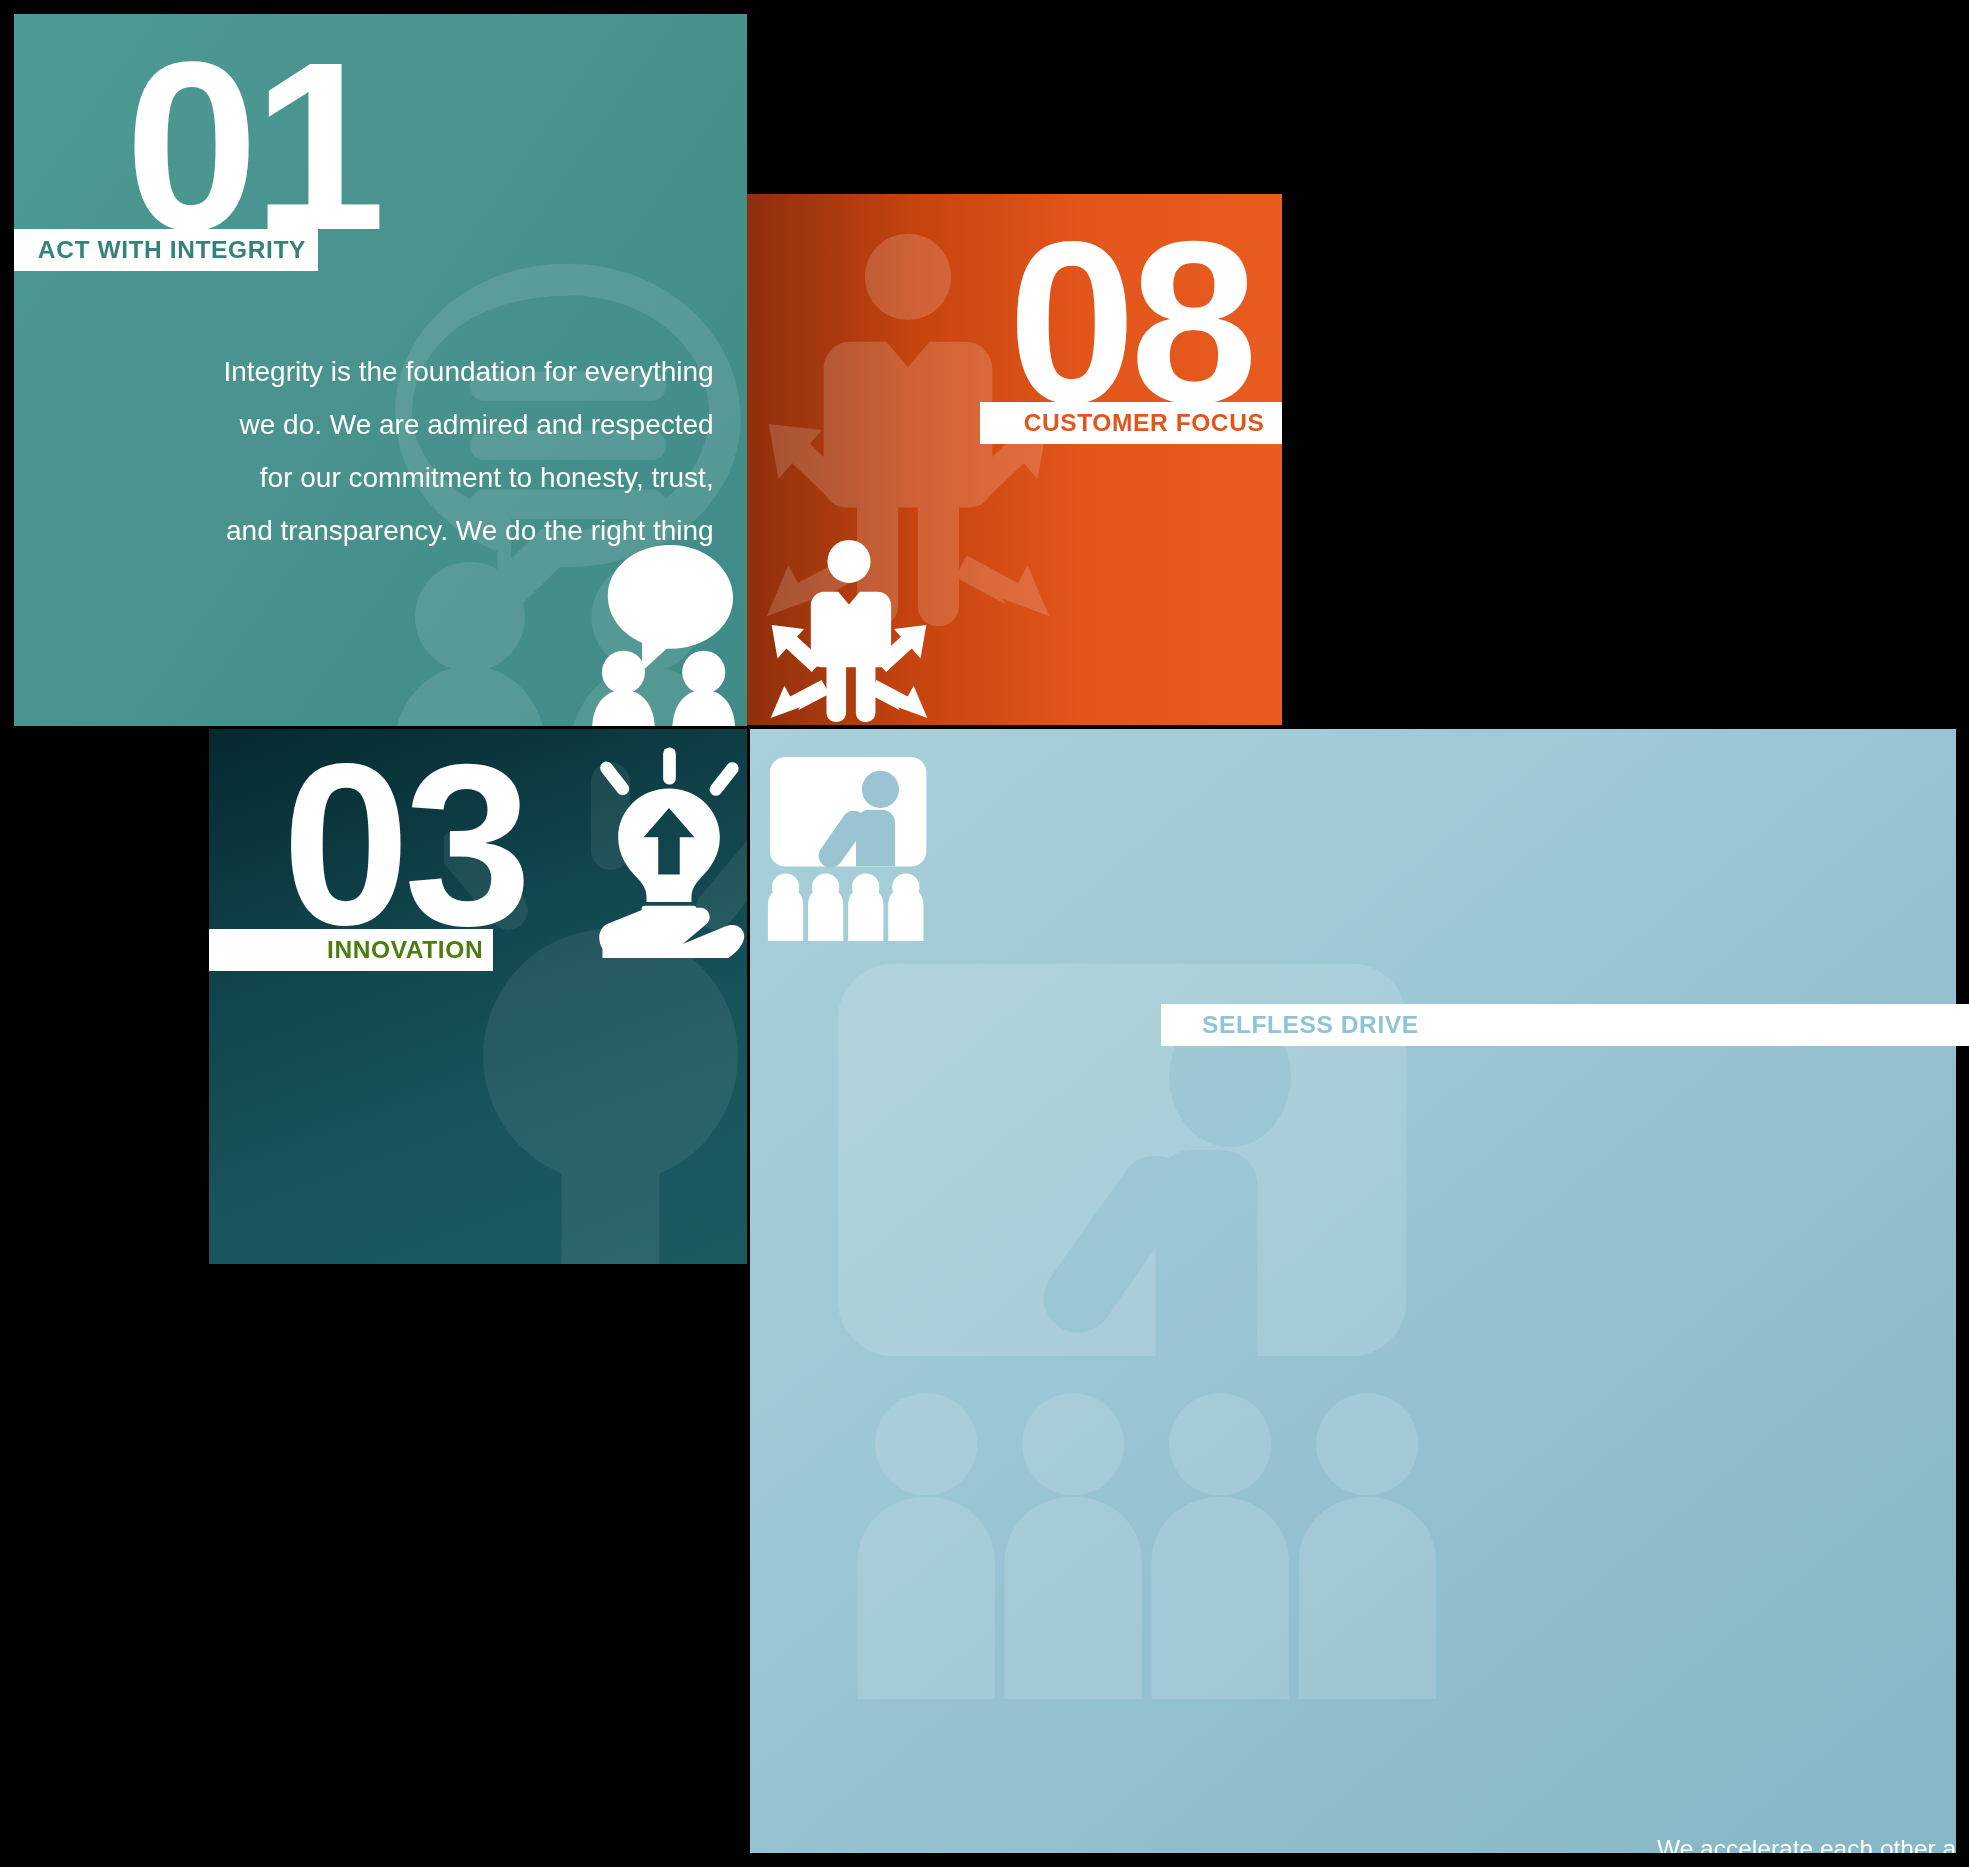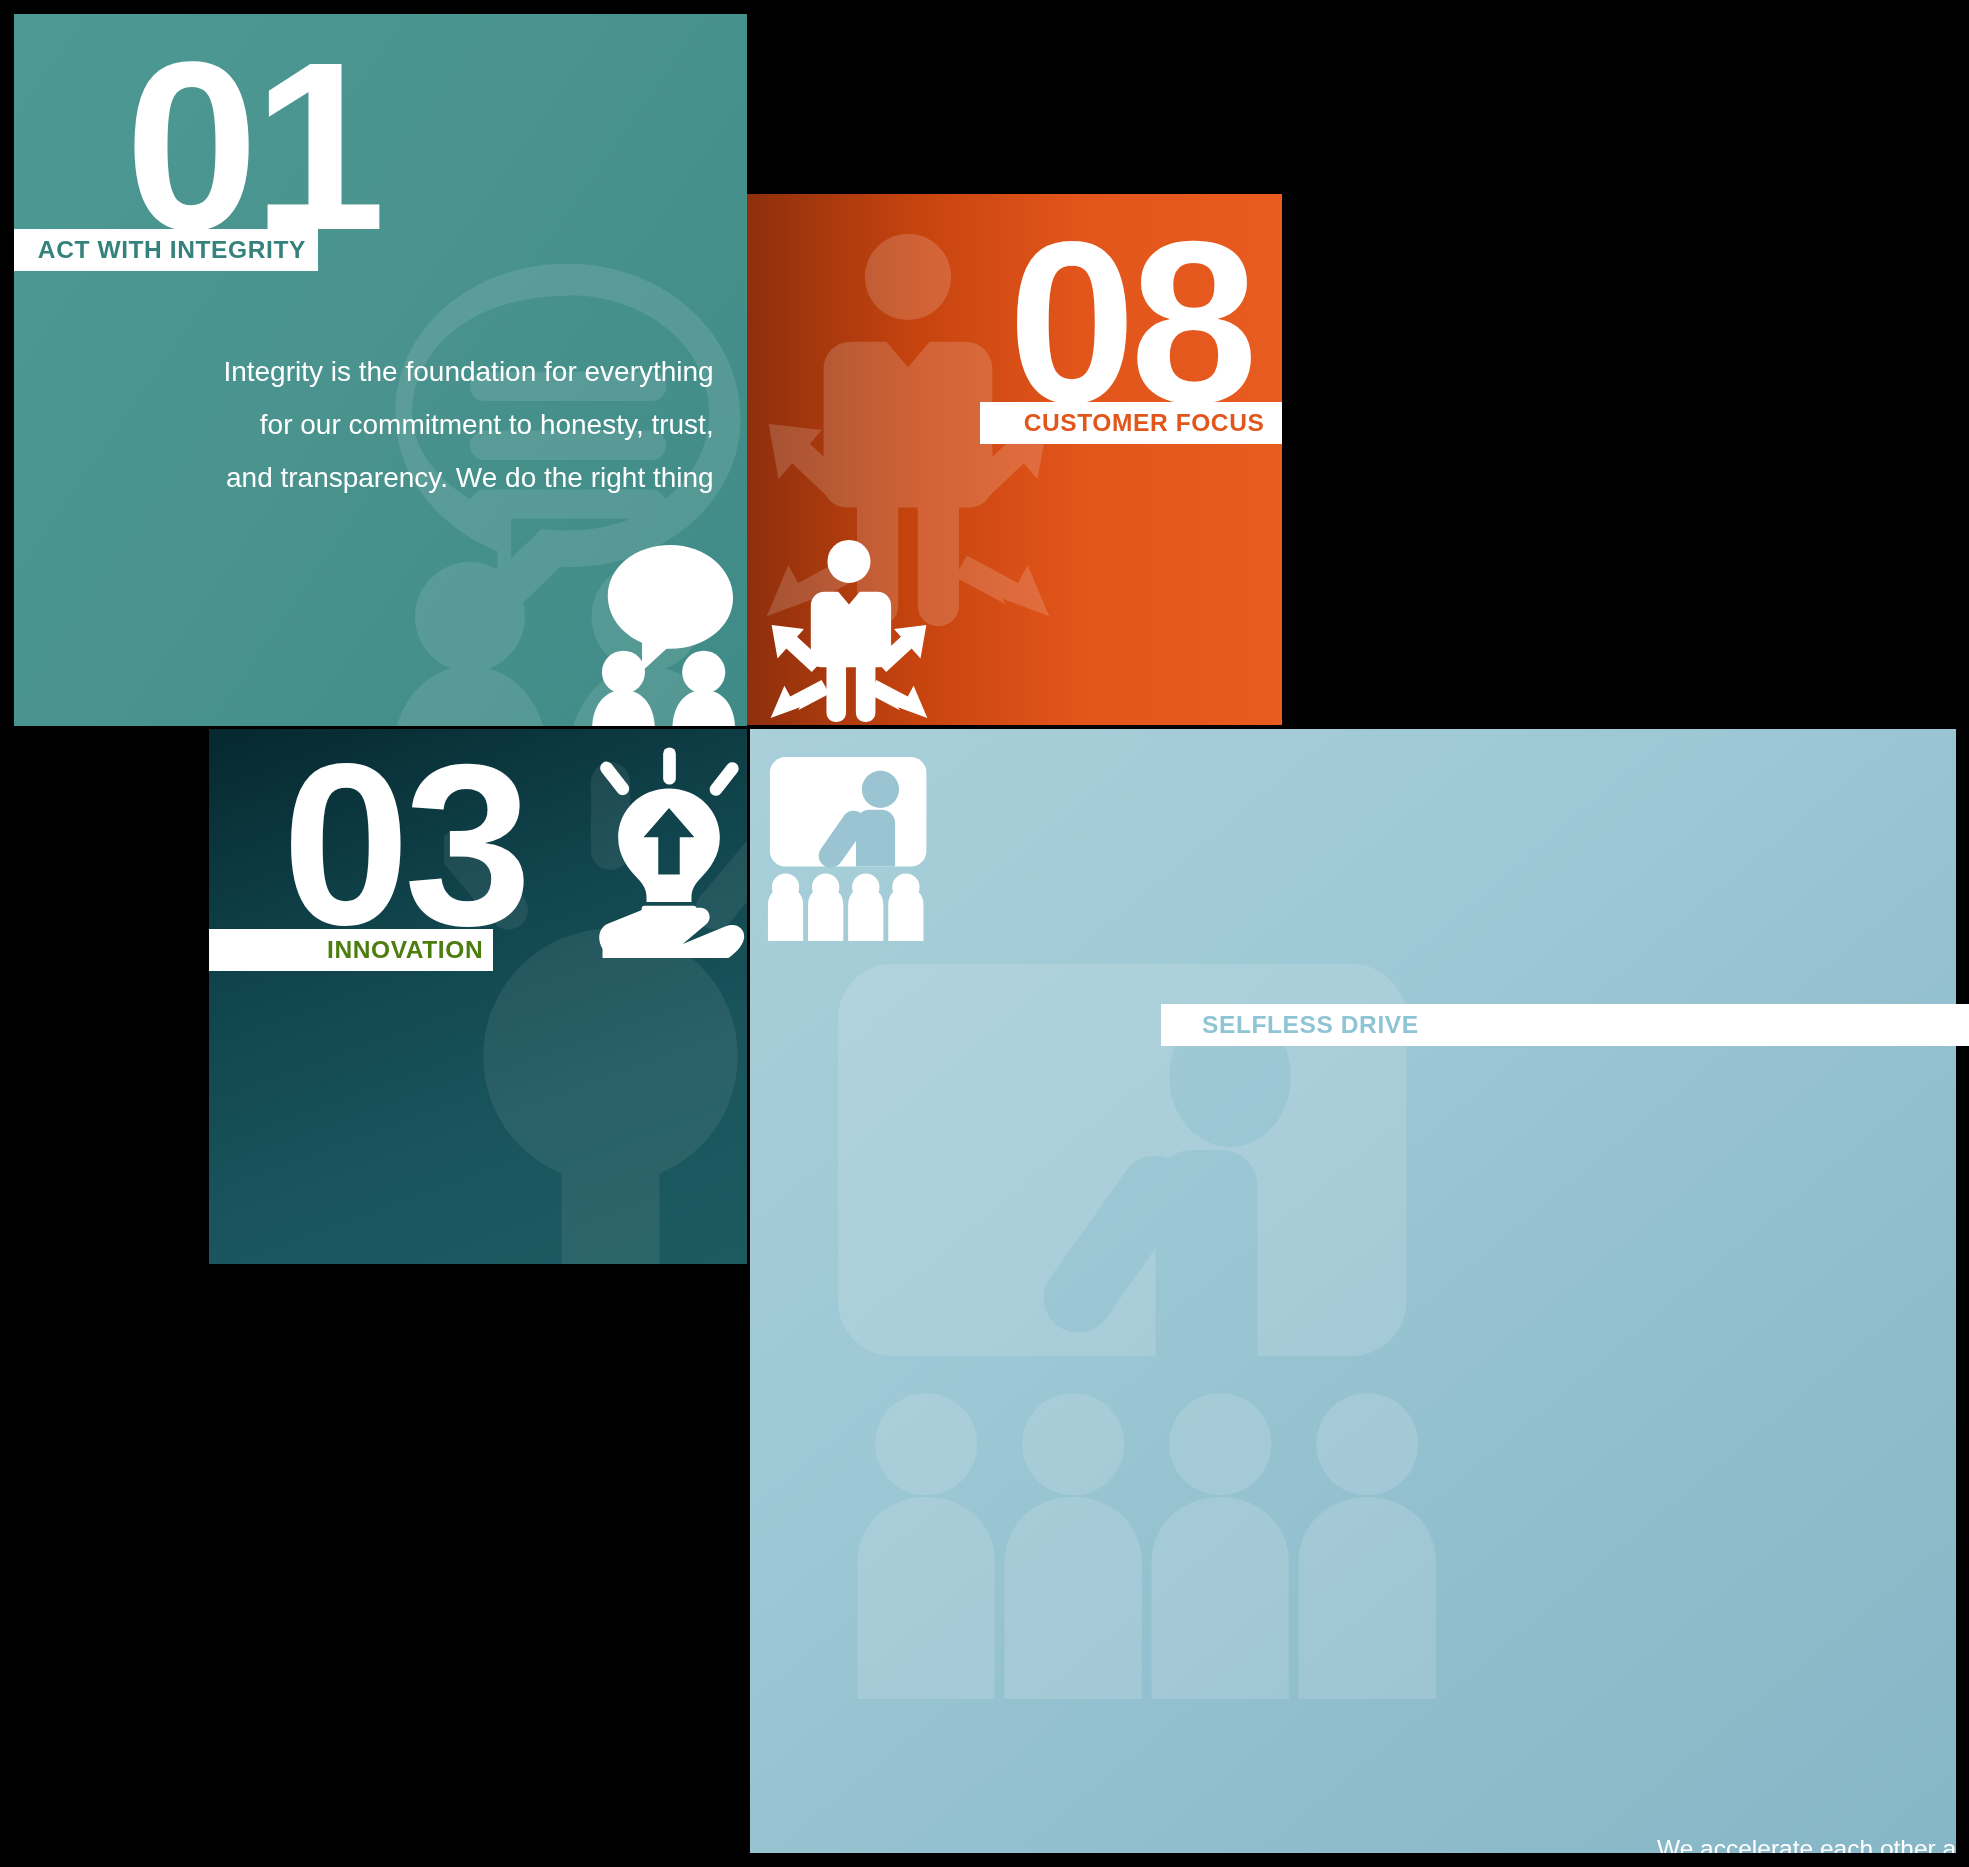--- a/index.html
+++ b/index.html
@@ -87,20 +87,21 @@
         <rect x="46" y="76" width="78" height="11" rx="5.5"></rect>
         <circle cx="38" cy="132" r="22"></circle>
         <path d="M6 190 c0 -25 14 -40 32 -40 s32 15 32 40 z"></path>
         <circle cx="120" cy="132" r="22"></circle>
         <path d="M88 190 c0 -25 14 -40 32 -40 s32 15 32 40 z"></path>
       </g>
     </svg>
 
     <div class="body" id="body1">
       <p>Integrity is the foundation for everything</p>
+      <p>we do. We are admired and respected</p>
       <p> for our commitment to honesty, trust,</p>
       <p>and transparency. We do the right thing</p>
     </div>
   </div>
 
   <div class="panel" id="panel2">
 
     <svg class="ghost" style="left:3.9px;top:25.5px;width:314px;height:412px;opacity:.16" viewBox="0 0 320 420">
       <g fill="#ffffff">
         <circle cx="160" cy="58" r="44"></circle>

